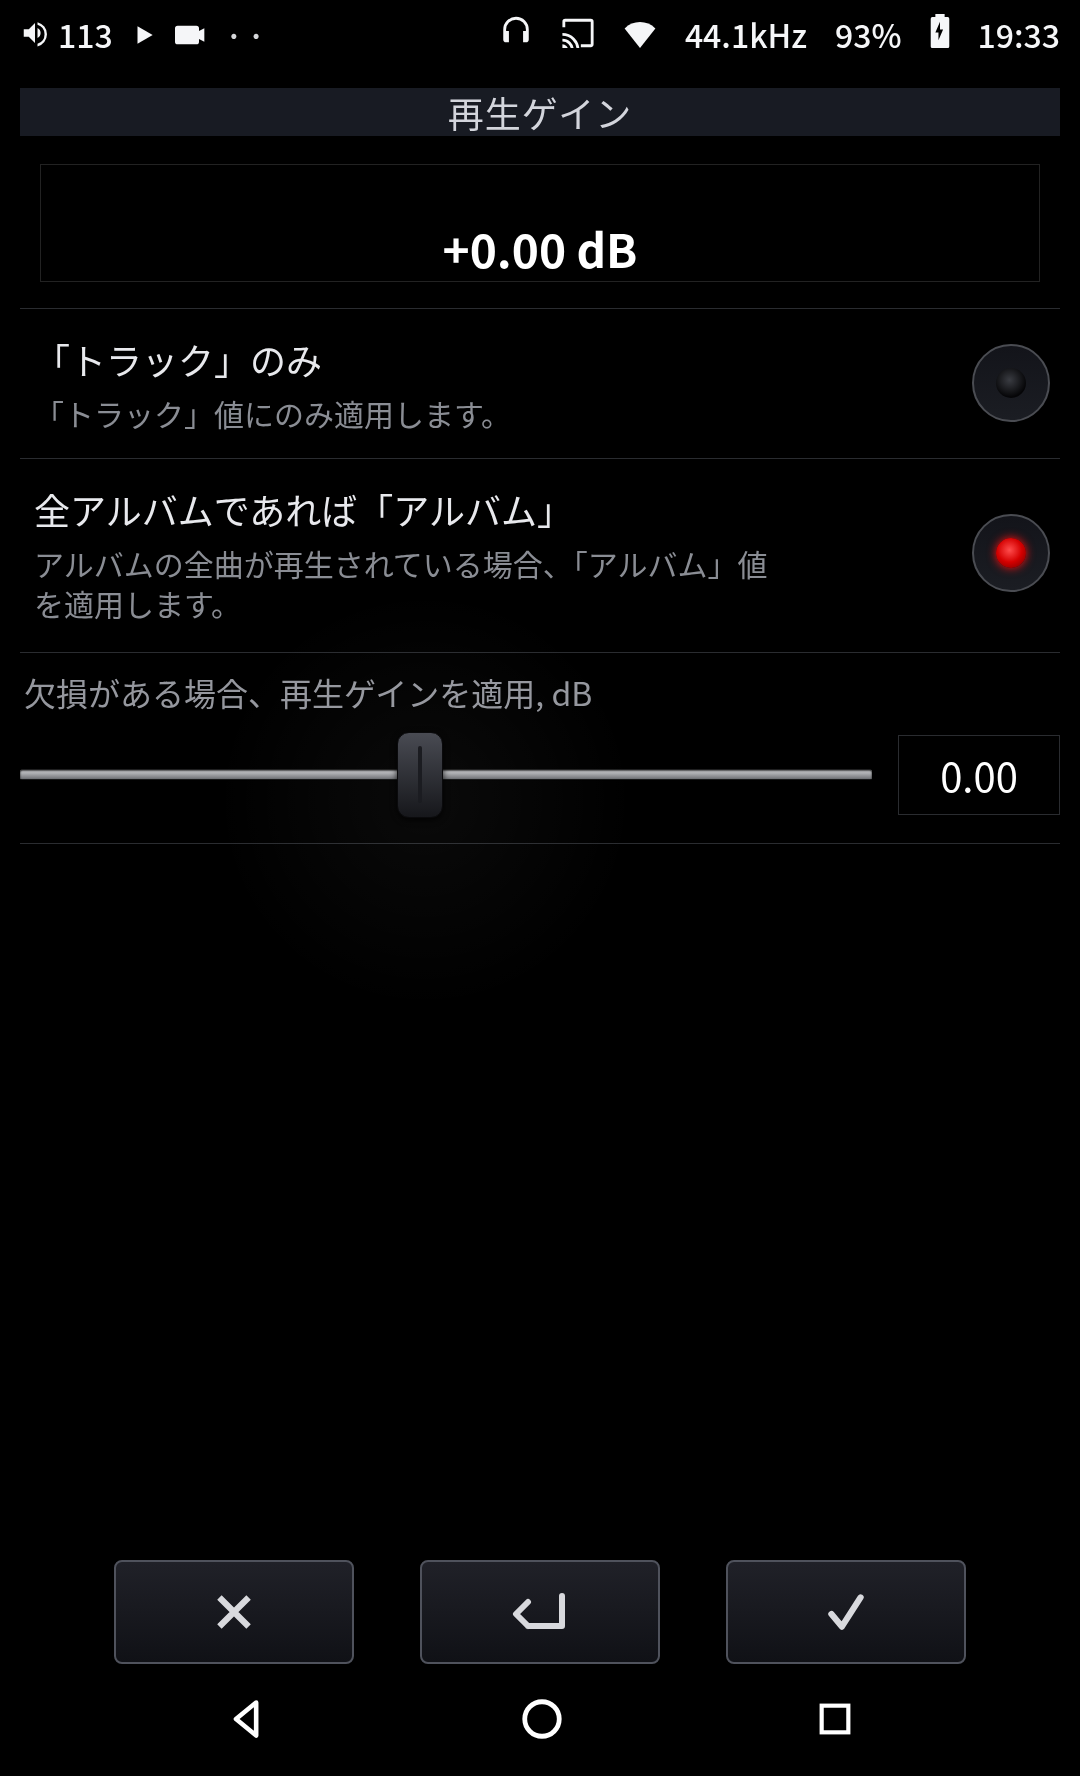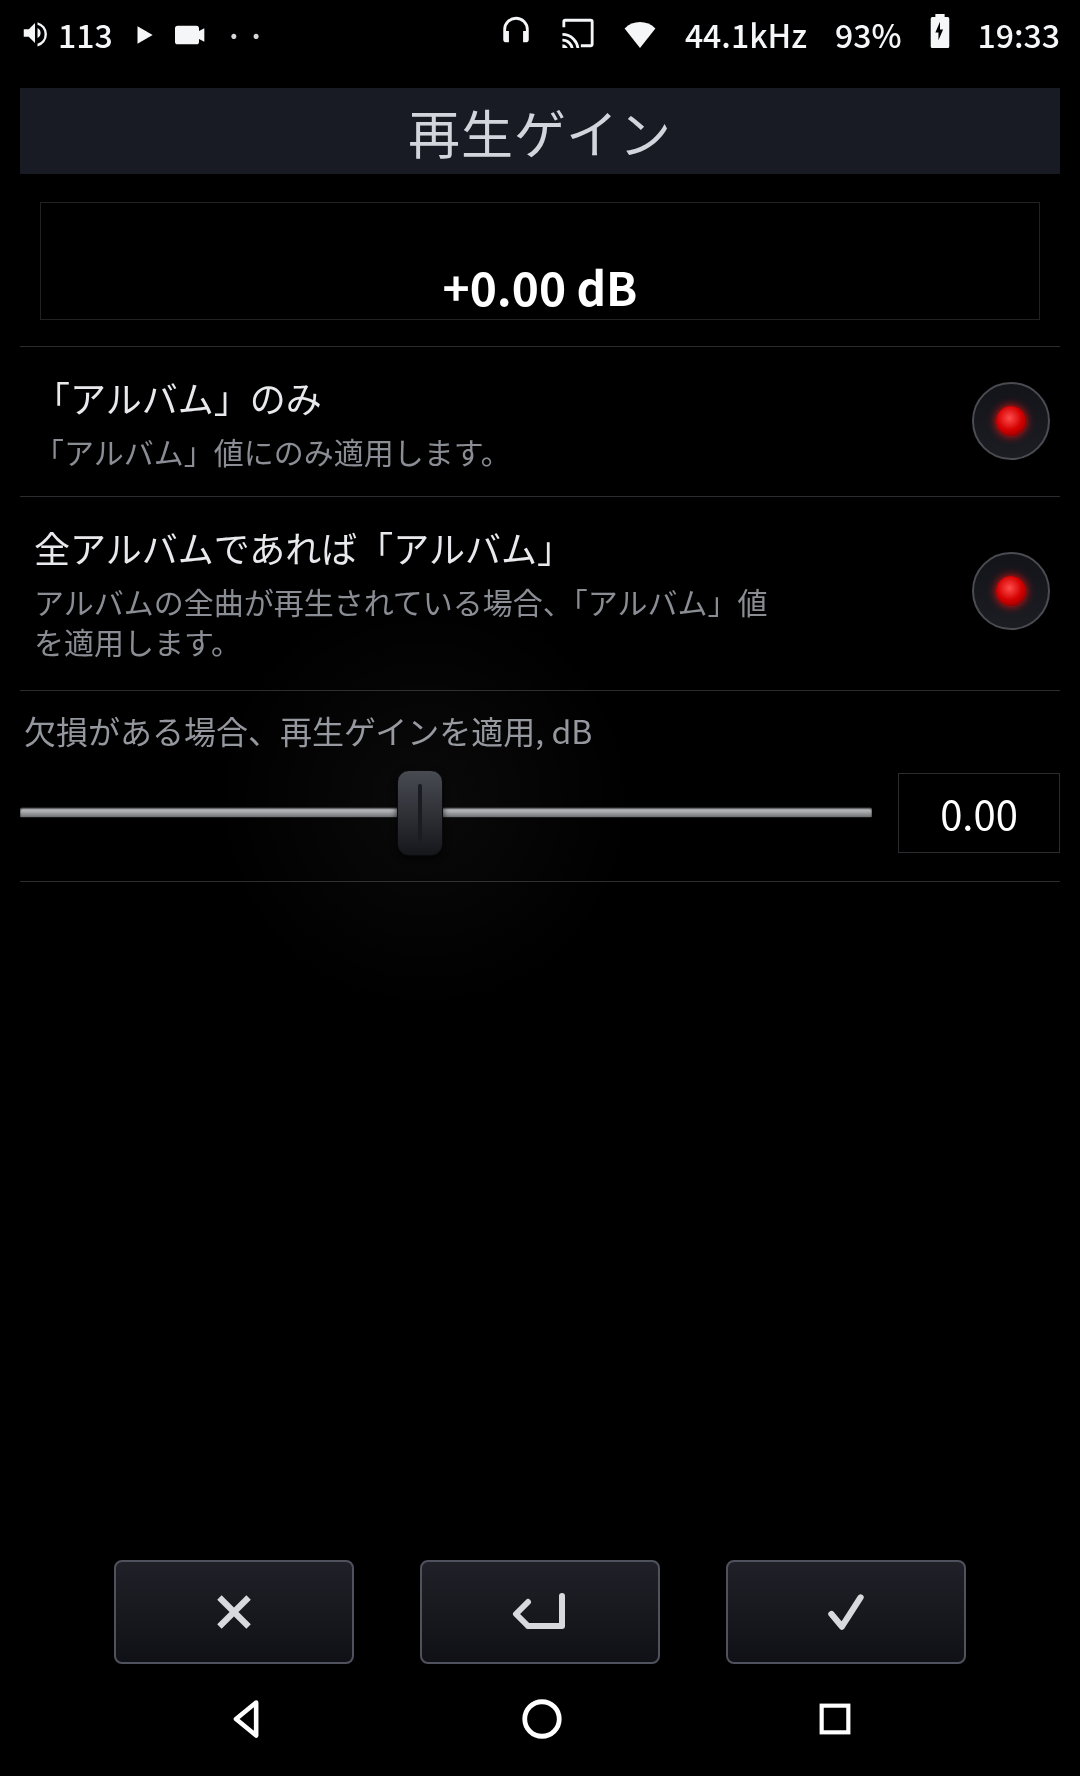--- a/index.html
+++ b/index.html
@@ -9,21 +9,21 @@
   .bg-shadow{position:absolute;left:190px;top:600px;width:470px;height:500px;pointer-events:none;opacity:0.04;background:radial-gradient(circle at 50% 40%, #fff 0%, transparent 55%);}
 
   
   .statusbar{display:flex;align-items:center;gap:18px;height:56px;font-size:32px;color:#f5f6f8;font-weight:500;margin-bottom:26px;}
   .statusbar .left{display:flex;align-items:center;gap:18px;}
   .statusbar .right{margin-left:auto;display:flex;align-items:flex-end;gap:28px;}
   .statusbar svg{fill:#f5f6f8;}
   .sb-vol-num{margin-left:-10px;}
 
   
-  .header{background:#181b23;height:86px;display:flex;align-items:center;justify-content:center;font-size:52px;letter-spacing:1px;color:#d3d5dc;margin:0 0px;}
+  .header{background:#181b23;height:48px;display:flex;align-items:center;justify-content:center;font-size:36px;letter-spacing:1px;color:#d3d5dc;margin:0 0px;}
 
   
   .gain-display{margin:28px 20px 26px;height:116px;border:1px solid #222;display:flex;align-items:flex-end;justify-content:center;font-size:46px;font-weight:700;color:#fff;}
 
   
   .row{display:flex;align-items:center;border-top:1px solid #2a2c30;padding:24px 4px 24px 14px;}
   .row-text{flex:1;}
   .row-title{font-size:36px;color:#e8e9ed;margin-bottom:8px;}
   .row-sub{font-size:30px;color:#8a8d94;line-height:1.35;max-width:740px;}
 
@@ -104,30 +104,30 @@
   </div>
 
   <div class="header">
     <span>再生ゲイン</span>
   </div>
 
   <div class="gain-display">
     <span>+0.00 dB</span>
   </div>
 
-
   <div class="row">
     <div class="row-text">
-      <div class="row-title">「アルバム」のみ</div>
-      <div class="row-sub">「アルバム」値にのみ適用します。</div>
+      <div class="row-title">「トラック」のみ</div>
+      <div class="row-sub">「トラック」値にのみ適用します。</div>
     </div>
-    <div class="radio on">
+    <div class="radio">
         <div class="inner"></div>
       </div>
   </div>
+
 
   <div class="row">
     <div class="row-text">
       <div class="row-title">全アルバムであれば「アルバム」</div>
       <div class="row-sub">アルバムの全曲が再生されている場合、「アルバム」値を適用します。</div>
     </div>
     <div class="radio on">
         <div class="inner"></div>
       </div>
   </div>

